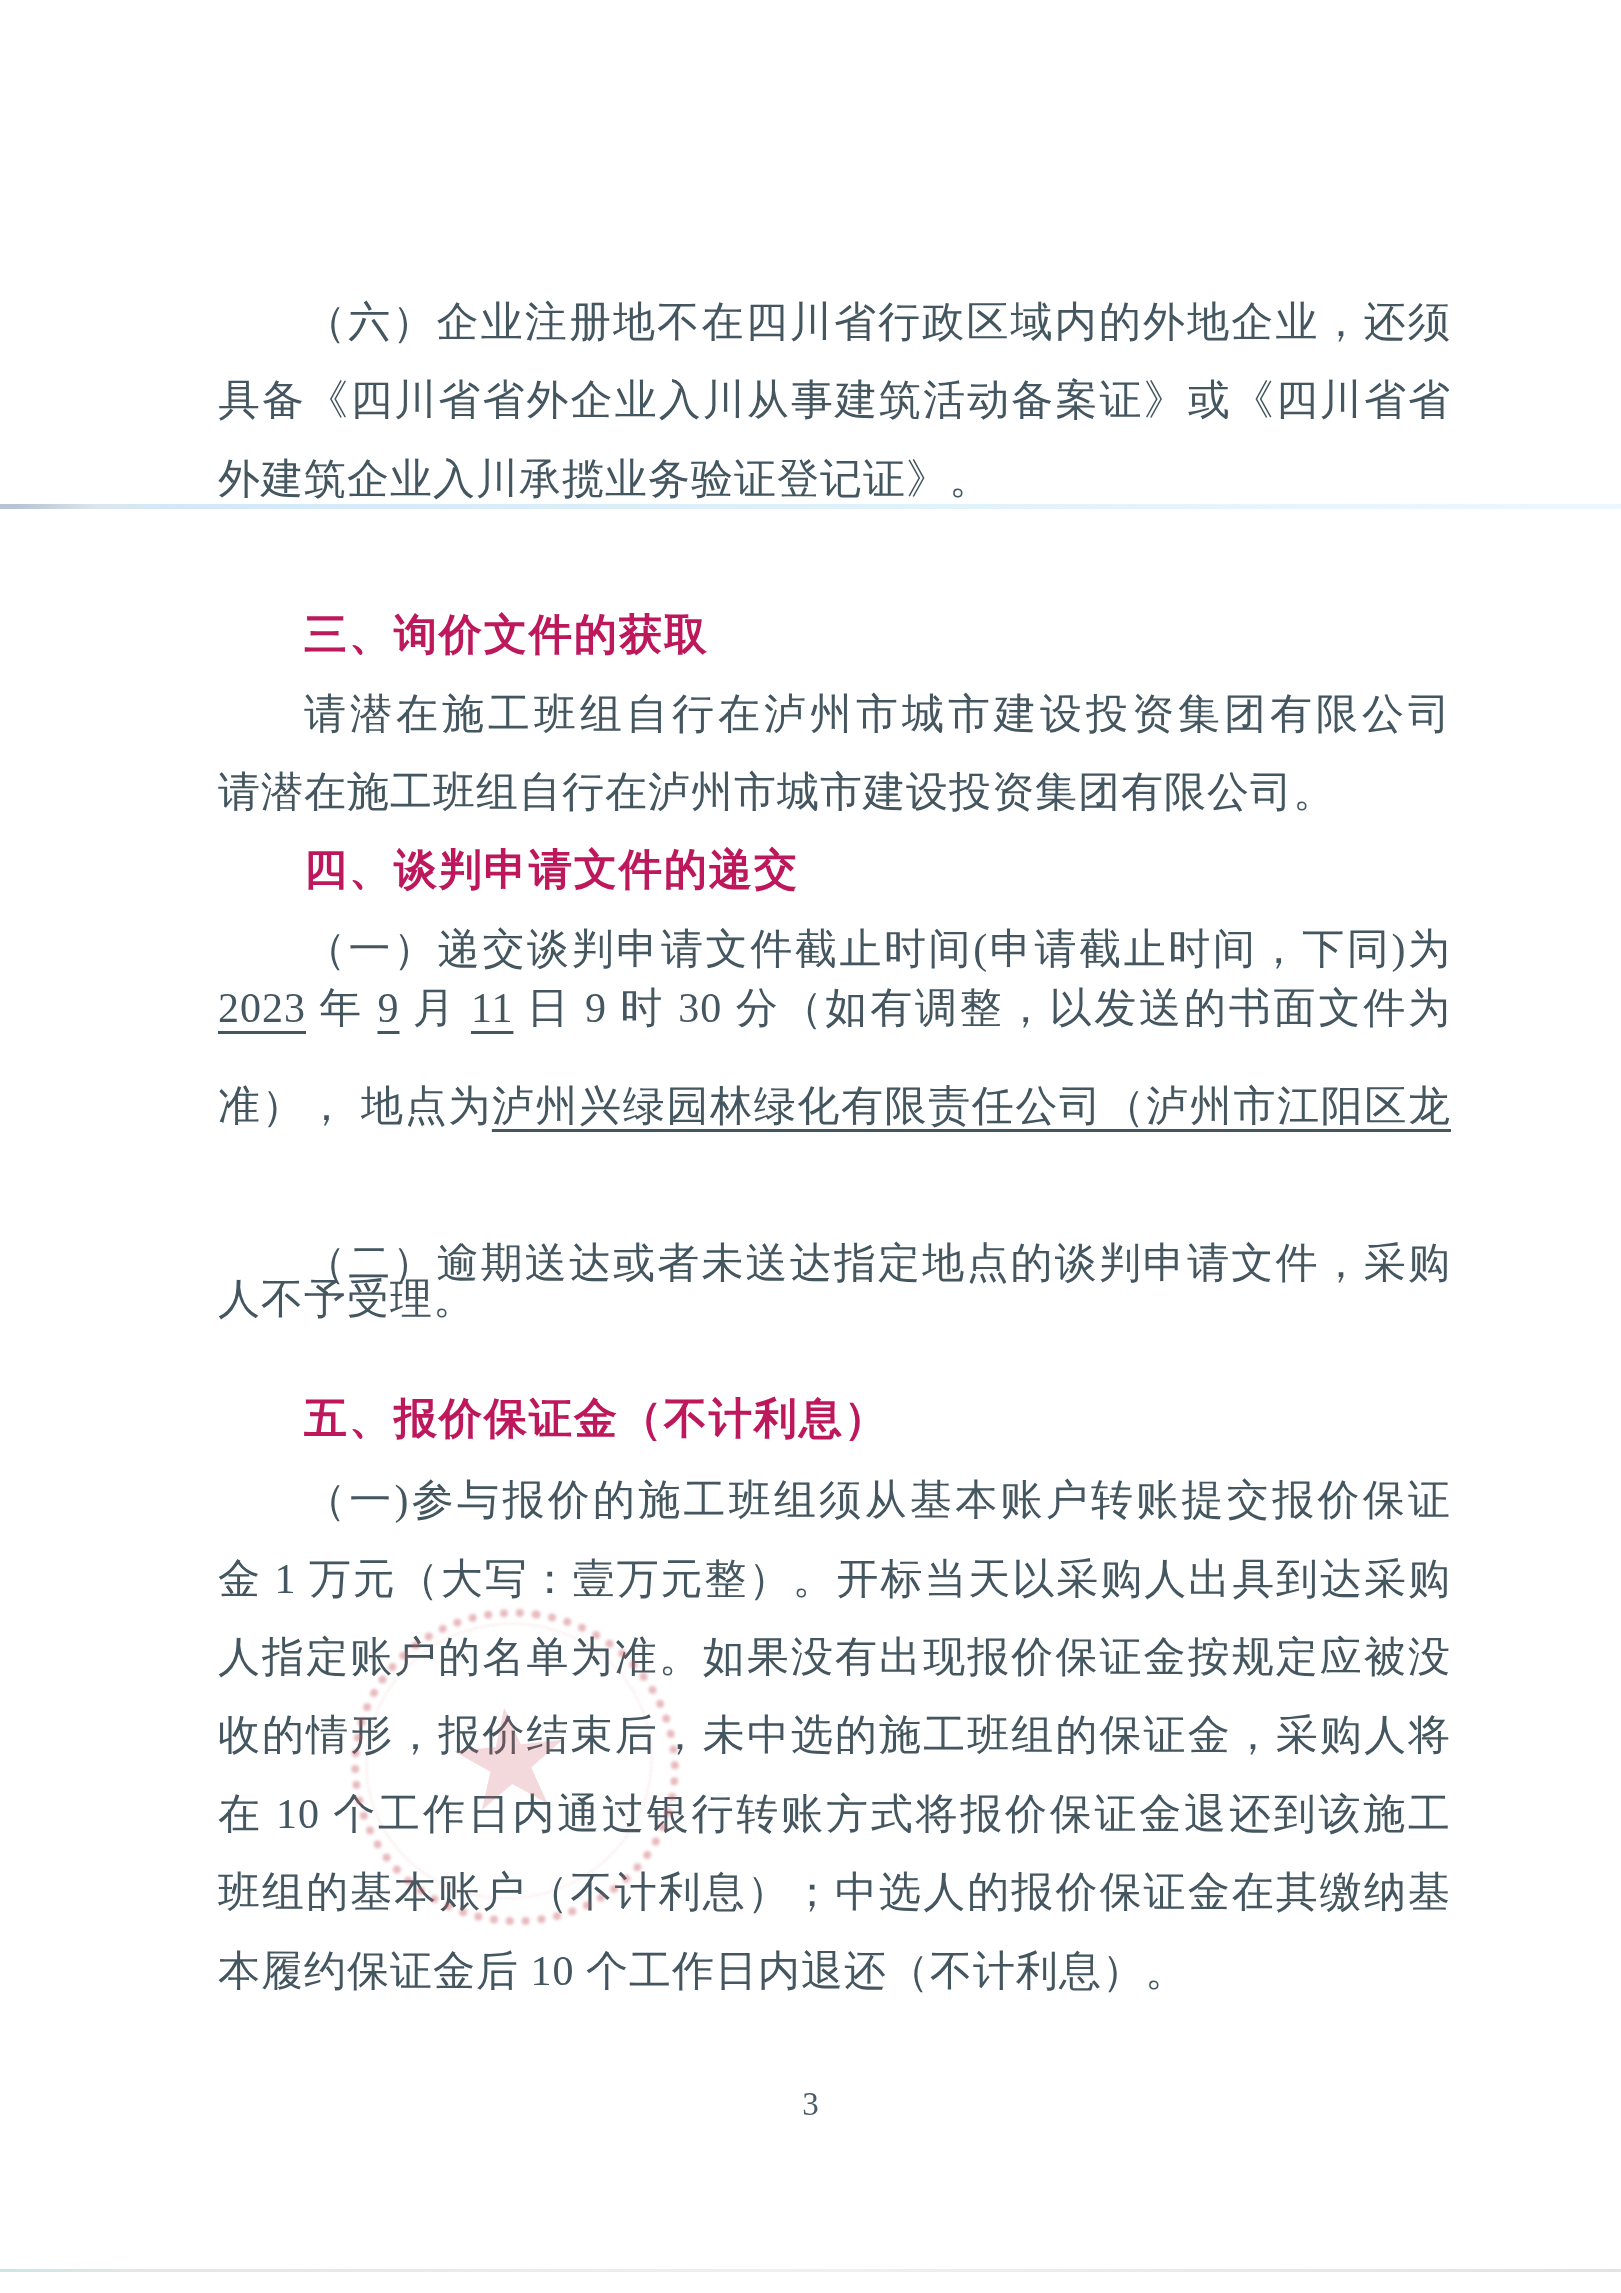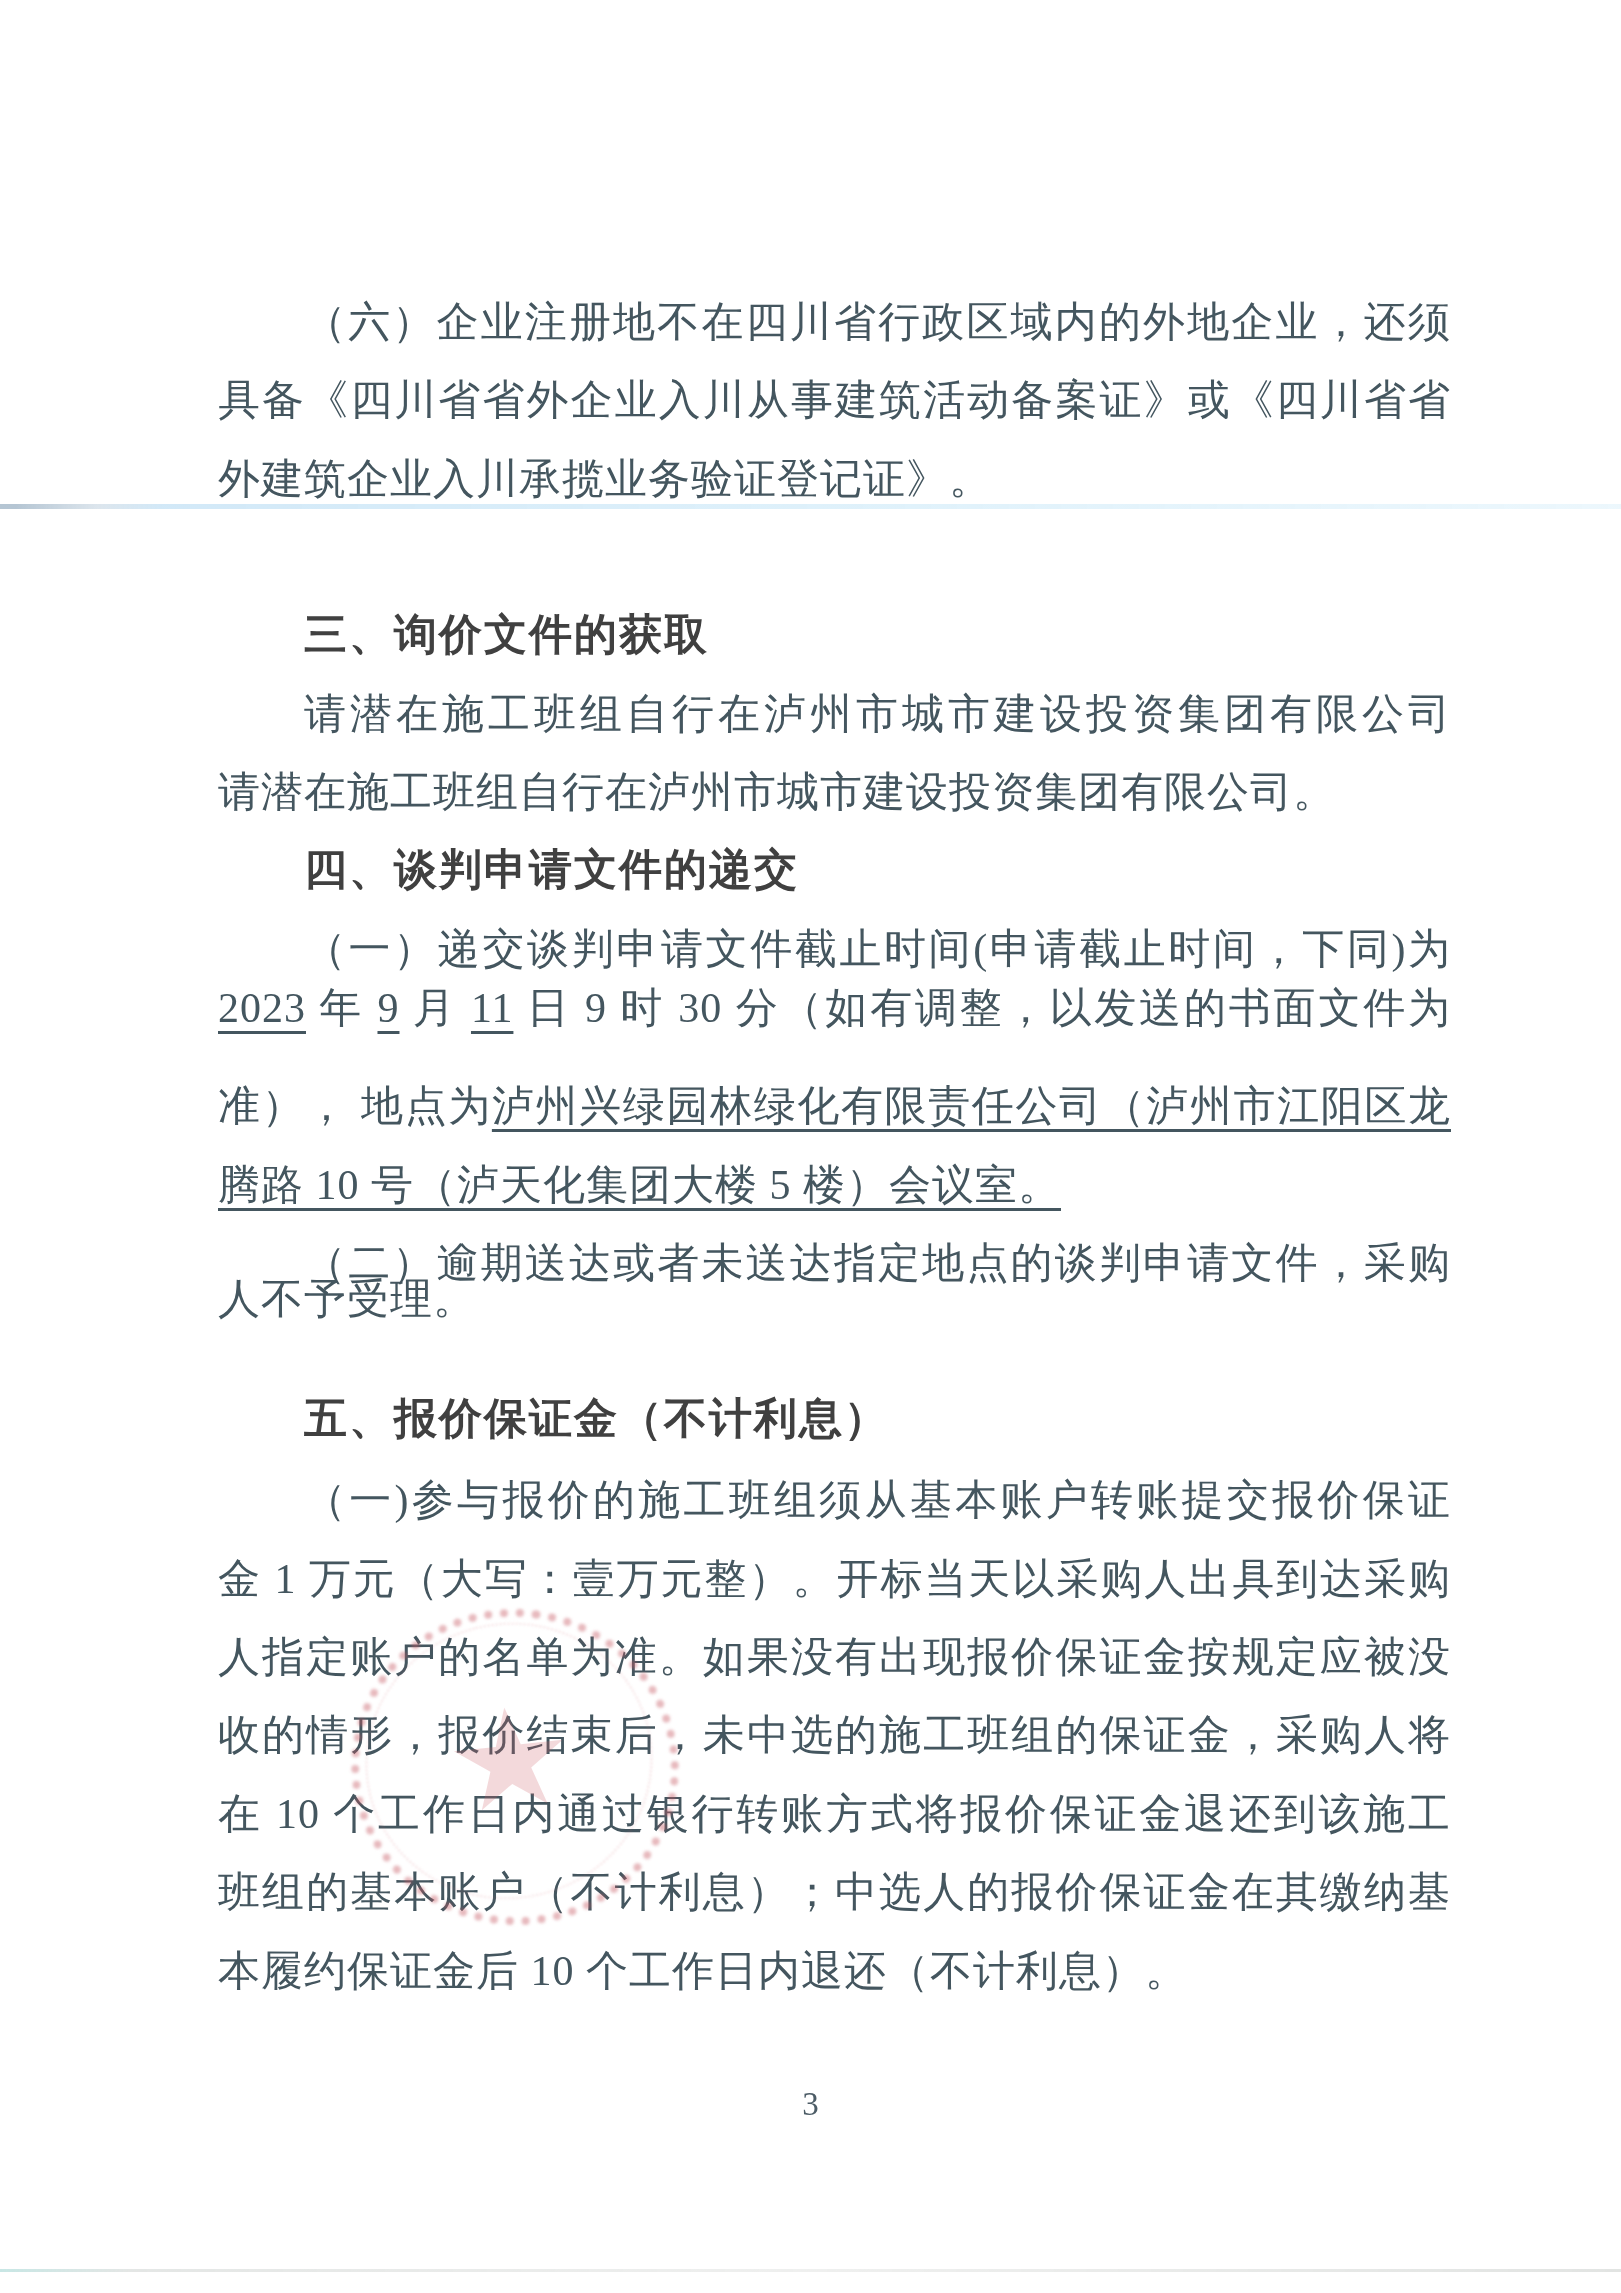--- a/index.html
+++ b/index.html
@@ -25,21 +25,21 @@
     letter-spacing:1px;
     color:#44565f;
     white-space:pre-wrap;
   }
   .ln.indent{ padding-left:86px; width:1147px; }
   .ln.just{ text-align:justify; }
   .ln.just::after{ content:""; display:inline-block; width:100%; height:0; }
   .ln.heading{
     font-family:"DejaVu Sans","Liberation Sans",sans-serif;
     font-weight:700;
-    color:#404040;
+    color:#be185d;
     font-size:43px;
     letter-spacing:2px;
   }
   .u{
     text-decoration:underline;
     text-decoration-thickness:2.9px;
     text-underline-offset:8.8px;
     text-decoration-color:#44565f;
   }
   .pageno{
@@ -117,21 +117,20 @@
   <div class="ln just indent" style="top:688px">请潜在施工班组自行在泸州市城市建设投资集团有限公司</div>
   <div class="ln" style="top:766px">请潜在施工班组自行在泸州市城市建设投资集团有限公司。</div>
 
   <div class="ln heading indent" style="top:843px">四、谈判申请文件的递交</div>
   <div class="ln just indent" style="top:923px">（一）递交谈判申请文件截止时间(申请截止时间，下同)为</div>
 
   <div class="ln just" style="top:982px"><span class="u">2023</span><span> 年 </span><span class="u">9</span><span> 月 </span><span class="u">11</span><span> 日 9 时 30 分（如有调整，以发送的书面文件为</span></div>
 
   <div class="ln just" style="top:1080px"><span>准）， 地点为</span><span class="u">泸州兴绿园林绿化有限责任公司（泸州市江阳区龙</span></div>
 
-  <div class="ln" style="top:1159px"><span class="u">腾路 10 号（泸天化集团大楼 5 楼）会议室。</span></div>
 
   <div class="ln just indent" style="top:1237px">（二）逾期送达或者未送达指定地点的谈判申请文件，采购</div>
   <div class="ln" style="top:1273px">人不予受理。</div>
 
   <div class="ln heading indent" style="top:1392px">五、报价保证金（不计利息）</div>
   <div class="ln just indent" style="top:1474px">（一)参与报价的施工班组须从基本账户转账提交报价保证</div>
   <div class="ln just" style="top:1553px">金 1 万元（大写：壹万元整）。开标当天以采购人出具到达采购</div>
   <div class="ln just" style="top:1631px">人指定账户的名单为准。如果没有出现报价保证金按规定应被没</div>
   <div class="ln just" style="top:1709px">收的情形，报价结束后，未中选的施工班组的保证金，采购人将</div>
   <div class="ln just" style="top:1788px">在 10 个工作日内通过银行转账方式将报价保证金退还到该施工</div>

